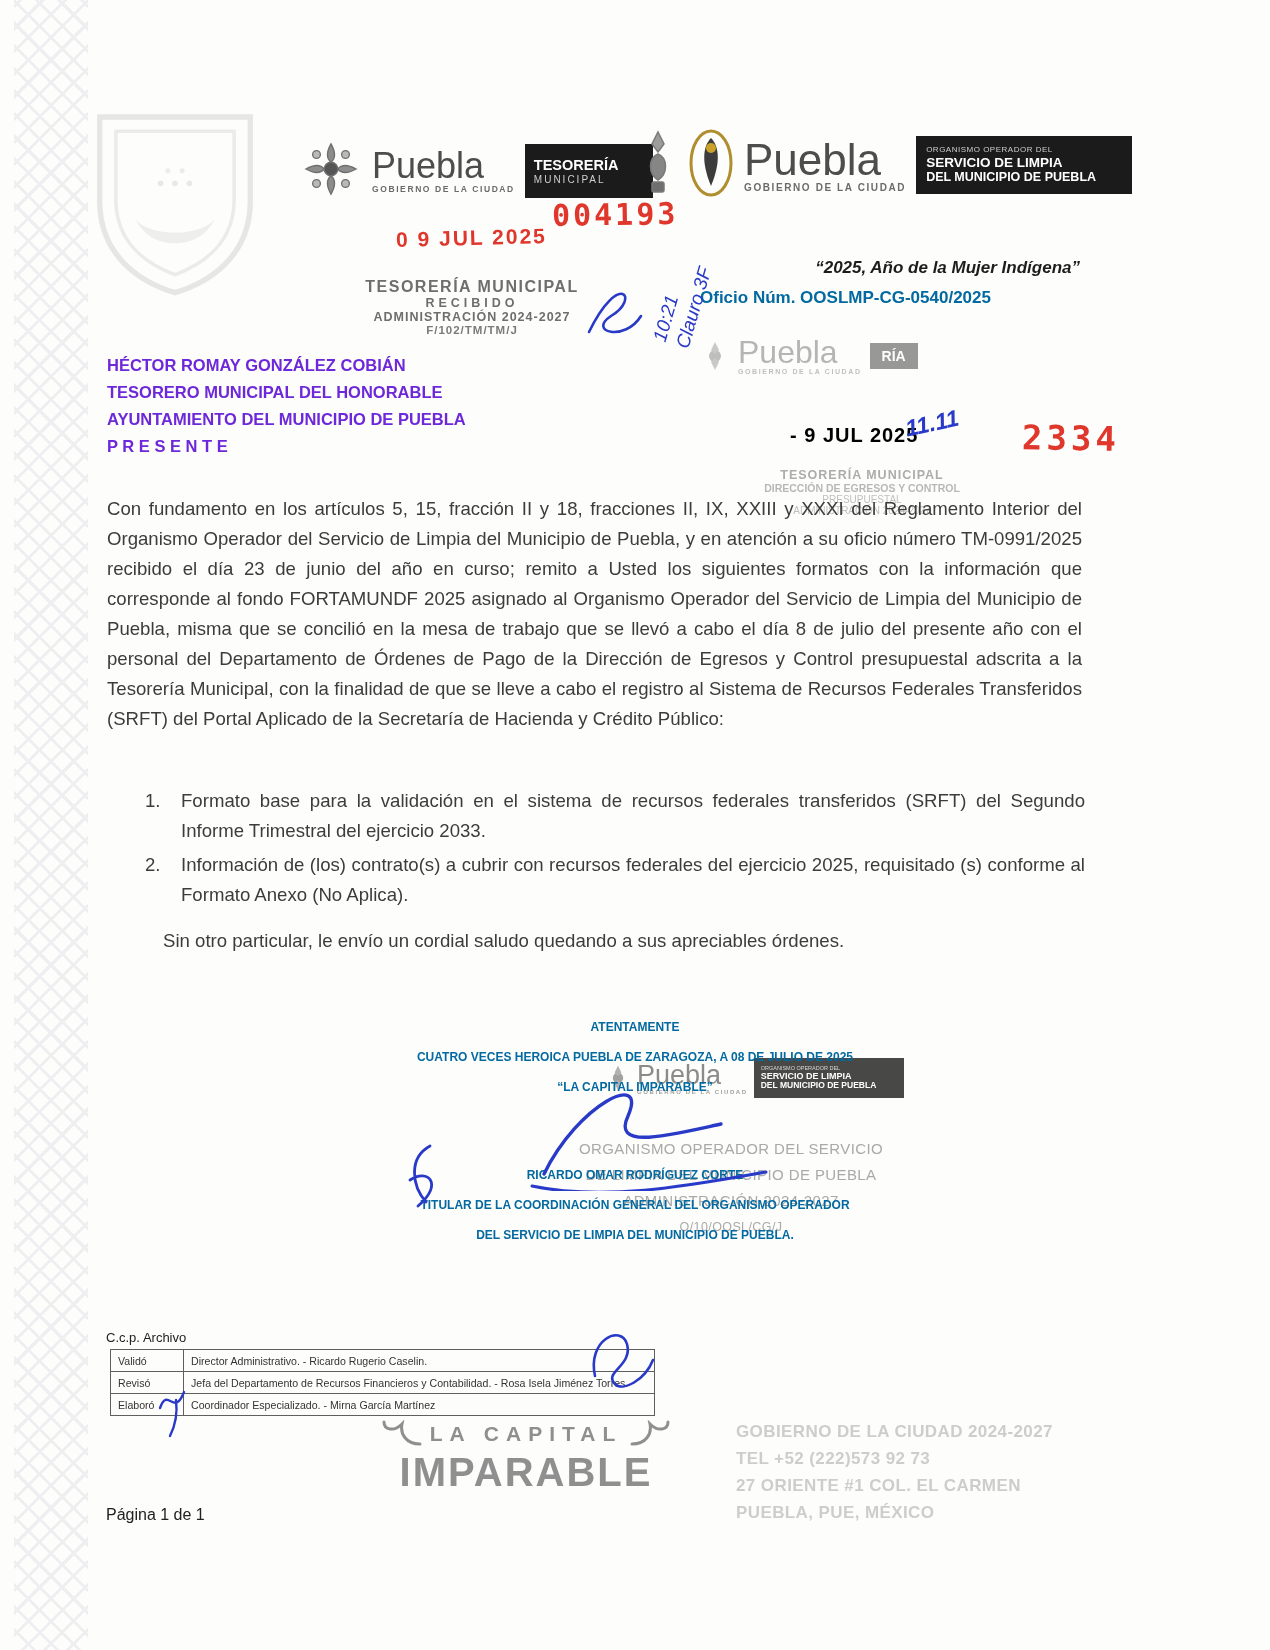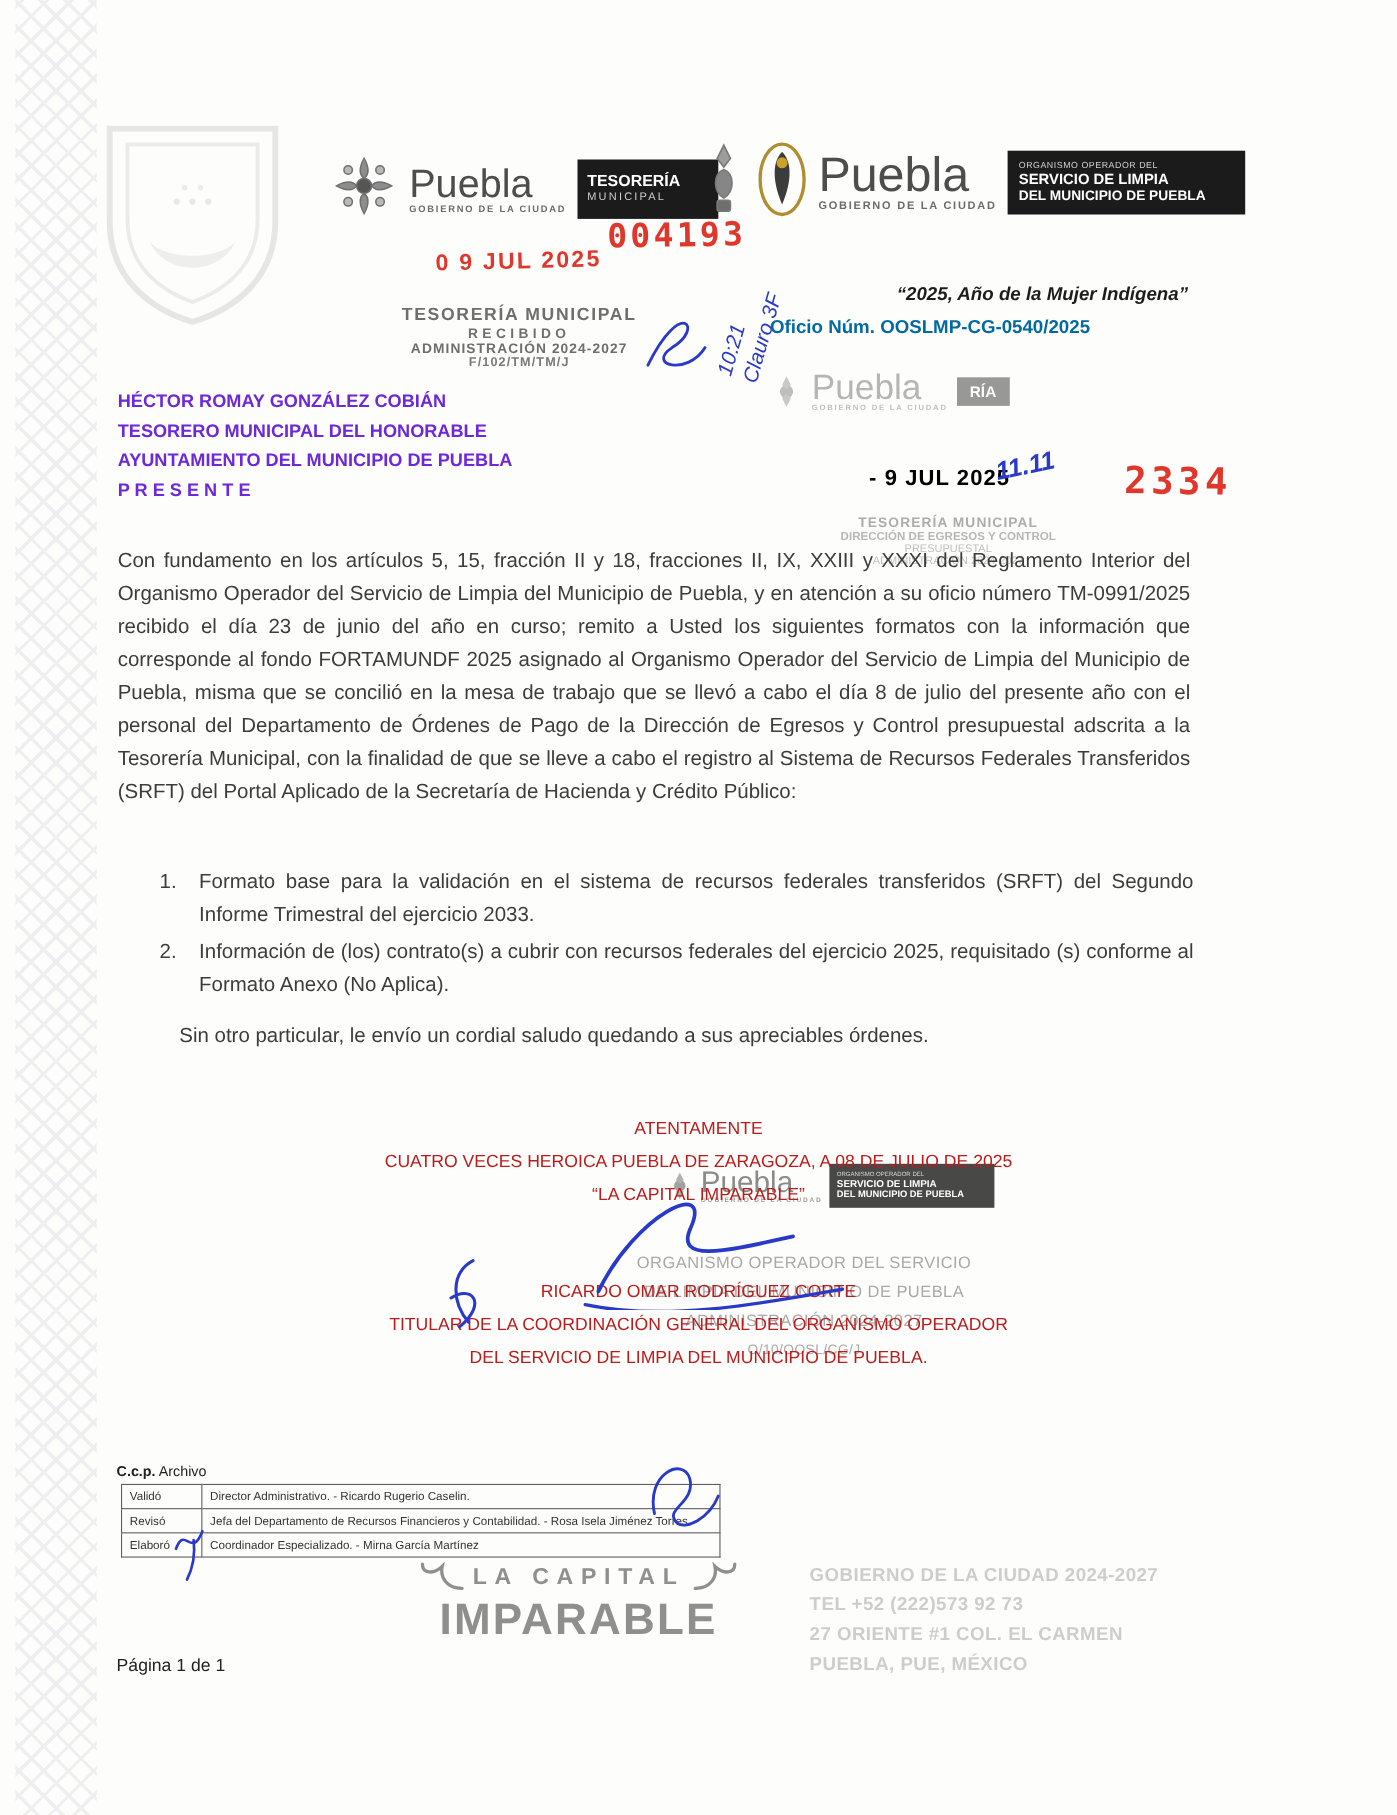--- a/index.html
+++ b/index.html
@@ -36,21 +36,21 @@
 
   .body-par{
     width:975px;font-size:18.6px;line-height:30px;color:#3c3c3c;
     text-align:justify;font-weight:500;
   }
   .list-row{display:flex;margin-bottom:4px;}
   .list-num{width:36px;font-size:18.6px;line-height:30px;color:#3c3c3c;font-weight:500;}
   .list-text{flex:1;font-size:18.6px;line-height:30px;color:#3c3c3c;text-align:justify;font-weight:500;}
 
   .center-col{left:45px;width:1180px;text-align:center;}
-  .center-col div{font-weight:normal;color:#b91c1c;font-size:16px;line-height:30px;}
+  .center-col div{font-weight:bold;color:#0369a1;font-size:12px;line-height:30px;}
   .overlay-lines div{font-size:15px;line-height:26px;color:#a9a9a9;letter-spacing:.4px;text-align:center;}
   .overlay-lines div:last-child{font-size:12.5px;}
 
   table.ccp{border-collapse:collapse;}
   table.ccp td{border:1px solid #5f5f5f;font-size:10.6px;color:#333;padding:2px 7px;height:17px;}
   table.ccp td.lbl{width:58px;}
 
   .brand-wrap{text-align:center;color:#8f8f8f;}
   .brand-top{display:flex;align-items:center;justify-content:center;gap:8px;}
   .brand-l1{font-weight:bold;font-size:21px;letter-spacing:7px;}
@@ -244,21 +244,21 @@
     </svg>
   </div>
 
   <div class="abs z2 center-col" style="top:1160px;">
     <div>RICARDO OMAR RODRÍGUEZ CORTE</div>
     <div>TITULAR DE LA COORDINACIÓN GENERAL DEL ORGANISMO OPERADOR</div>
     <div>DEL SERVICIO DE LIMPIA DEL MUNICIPIO DE PUEBLA.</div>
   </div>
 
   <div class="abs z2" style="left:106px;top:1330px;font-size:13px;color:#222;">
-    <span style="font-weight:bold;">C.c.p.</span>
+    <span style="font-weight:normal;">C.c.p.</span>
     <span>Archivo</span>
   </div>
 
   <table class="ccp abs z2" style="left:110px;top:1349px;width:545px;">
     <tbody>
         <tr>
       <td class="lbl">Validó</td>
       <td>Director Administrativo. - Ricardo Rugerio Caselin.</td>
     </tr>
     <tr>

